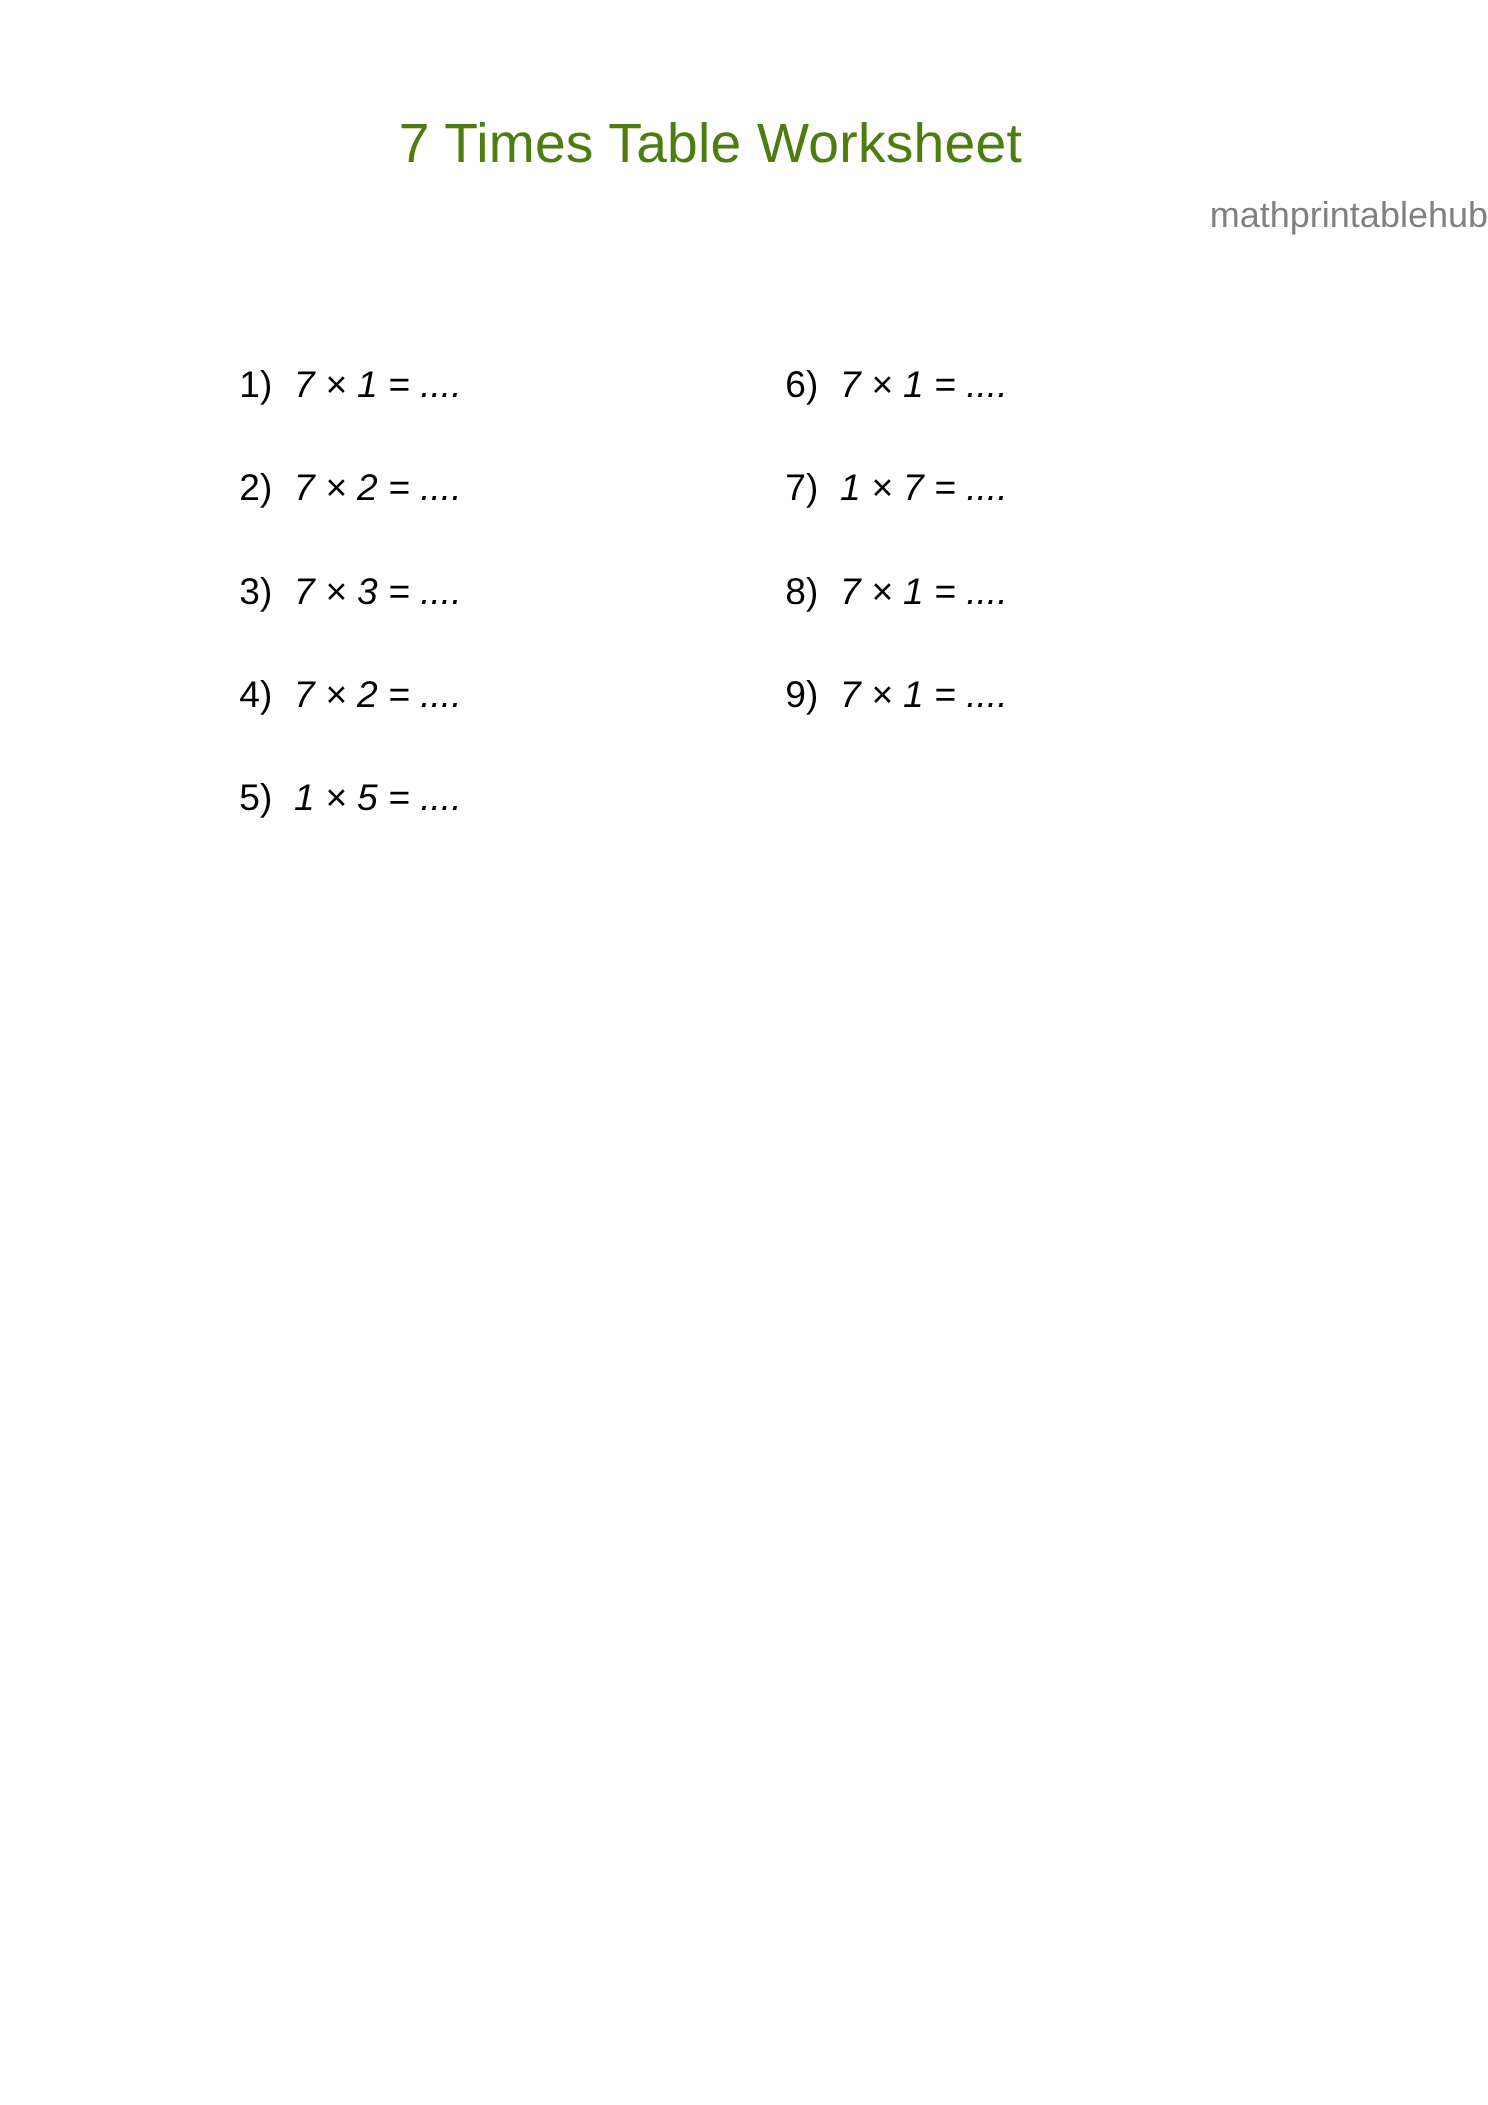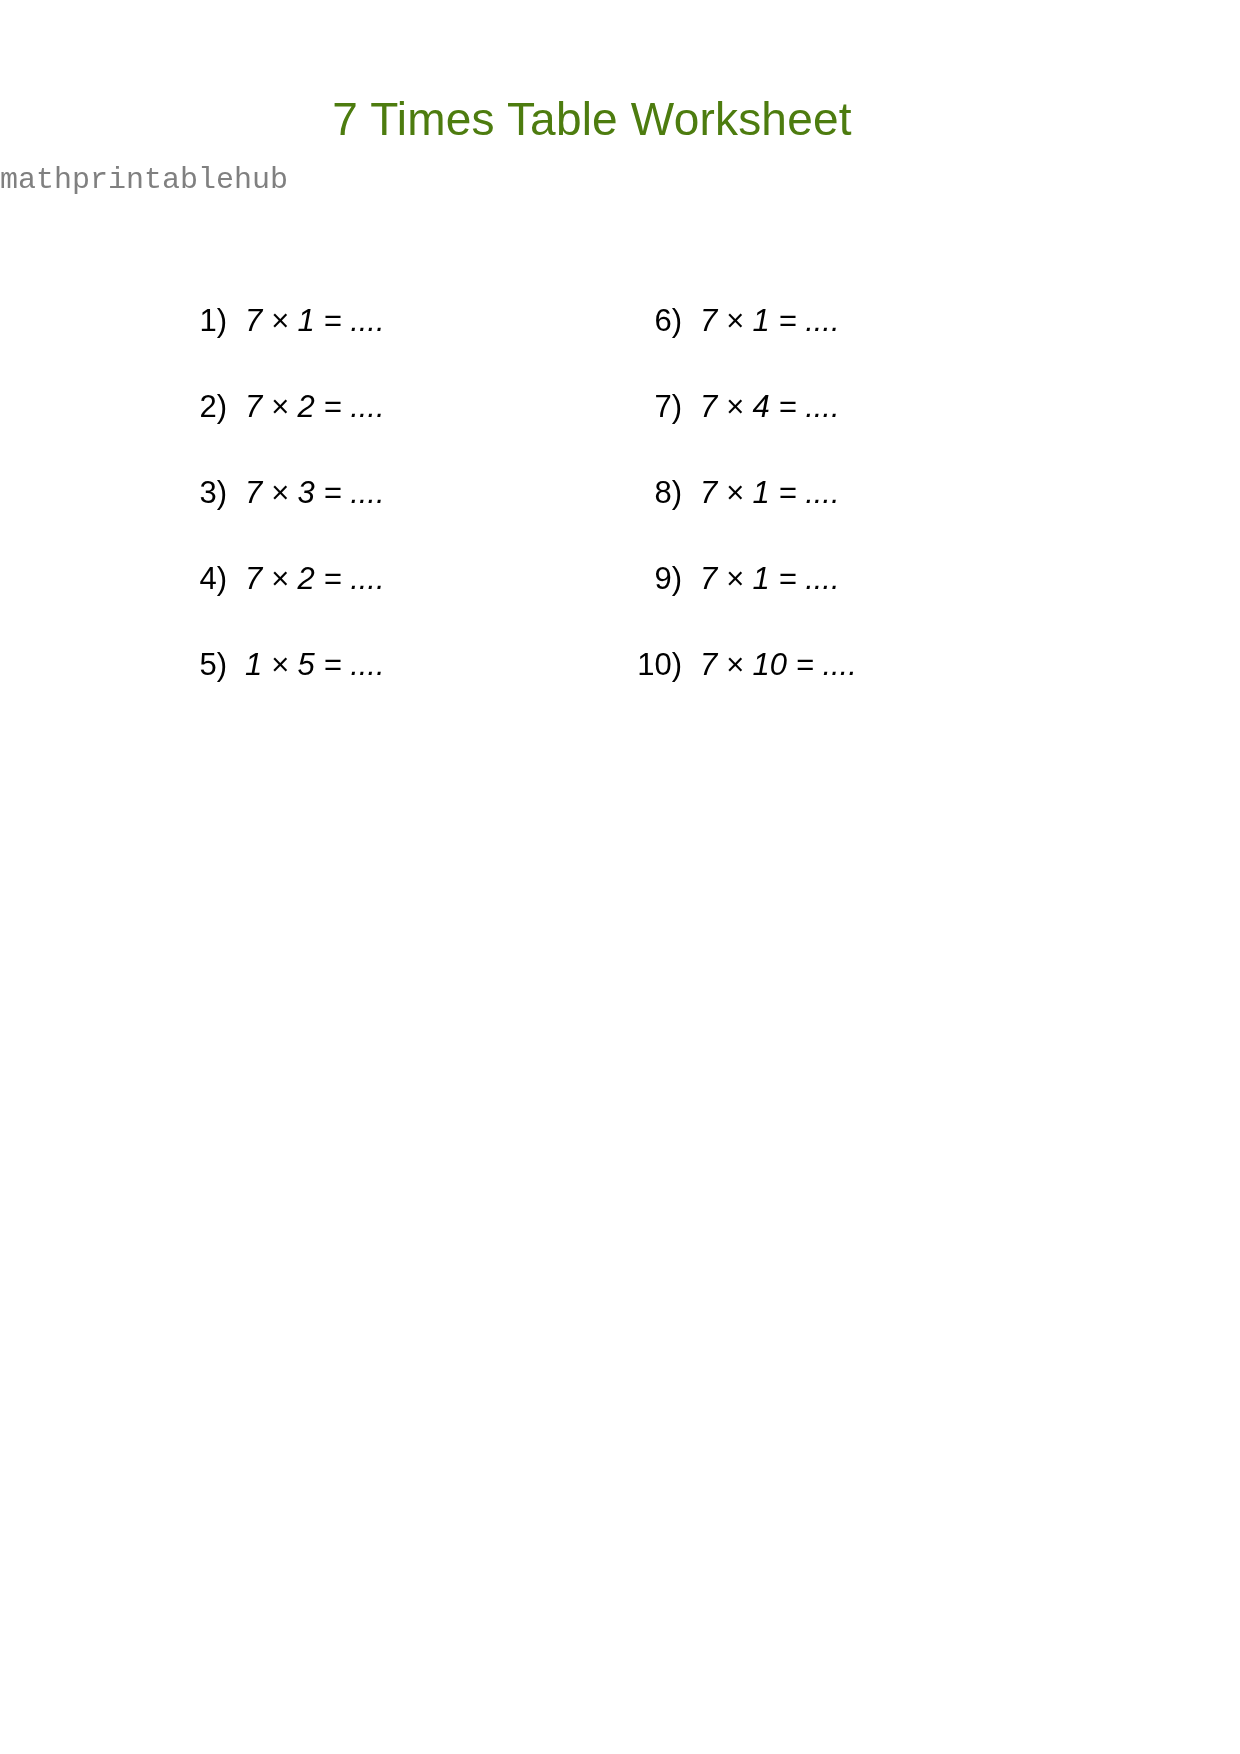--- a/index.html
+++ b/index.html
@@ -30,25 +30,24 @@
     font-size: 46px;
     font-weight: 400;
     color: #4d7c0f;
     letter-spacing: 0.2px;
   }
   .subtitle {
     position: absolute;
     top: 163px;
     left: 0;
     width: 1240px;
-    text-align: left;
+    text-align: right;
     font-size: 30px;
     font-weight: 400;
     color: #808080;
-    font-family: Liberation Mono, monospace;
   }
   .problems {
     position: absolute;
     top: 305px;
     left: 175px;
     width: 890px;
   }
   .col {
     position: absolute;
     top: 0;
@@ -117,30 +116,26 @@
       </div>
     </div>
 
     <div class="col col-right">
       <div class="problem">
         <span class="pnum">6)</span>
         <span class="pexpr">7 × 1 = ....</span>
       </div>
       <div class="problem">
         <span class="pnum">7)</span>
-        <span class="pexpr">7 × 4 = ....</span>
+        <span class="pexpr">1 × 7 = ....</span>
       </div>
       <div class="problem">
         <span class="pnum">8)</span>
         <span class="pexpr">7 × 1 = ....</span>
       </div>
       <div class="problem">
         <span class="pnum">9)</span>
         <span class="pexpr">7 × 1 = ....</span>
       </div>
-      <div class="problem">
-        <span class="pnum">10)</span>
-        <span class="pexpr">7 × 10 = ....</span>
-      </div>
     </div>
 
   </div>
 </div>
 
 </body></html>

